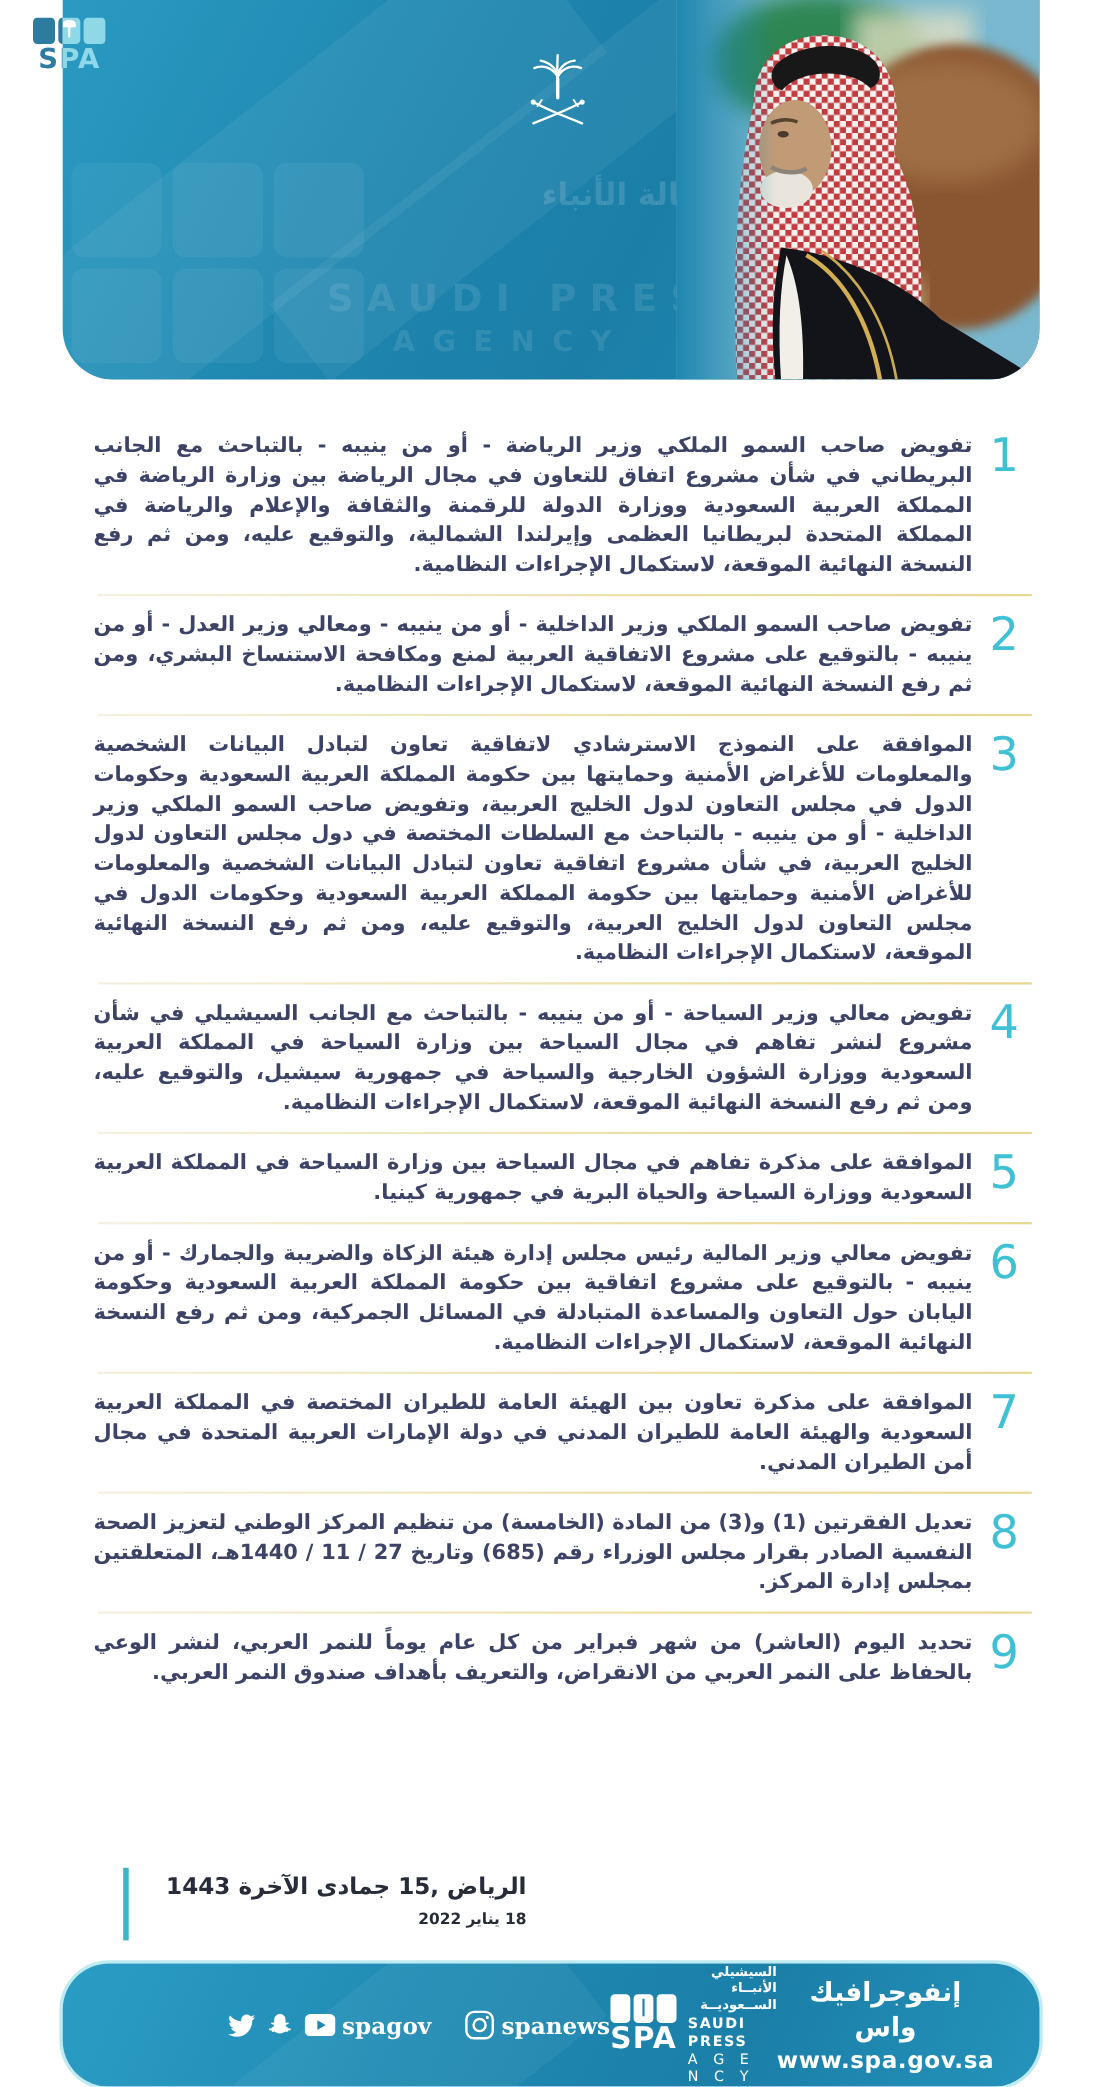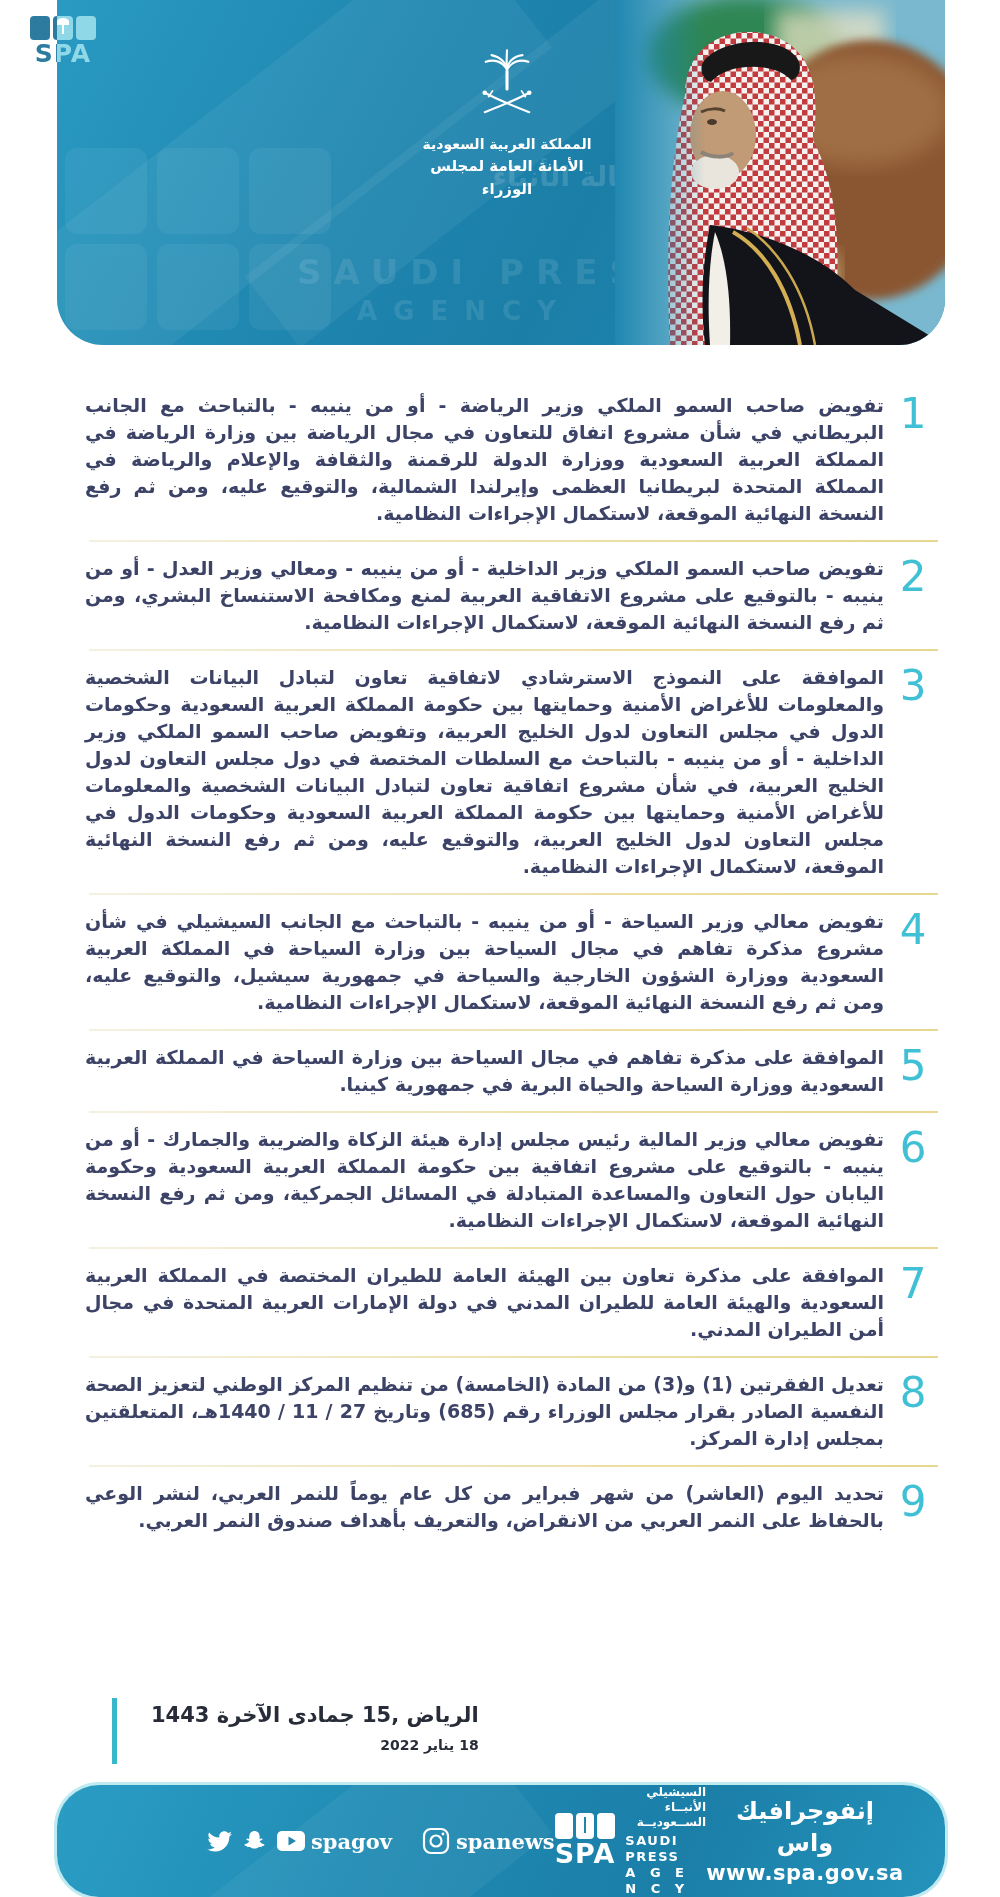--- a/index.html
+++ b/index.html
@@ -84,21 +84,21 @@
   .spa-center{display:flex;align-items:center;gap:10px;}
   .spa-white{width:72px;color:#ffffff;}
   .spa-white .row{display:flex;gap:3px;height:26px;}
   .spa-white .tile{flex:1;background:currentColor;border-radius:4px;position:relative;}
   .spa-white .tile.palm::after{content:"";position:absolute;left:50%;top:4px;width:2px;height:16px;
        background:#1e87b0;transform:translateX(-50%);}
   .spa-white .word{font-weight:bold;font-size:27px;letter-spacing:1px;line-height:30px;text-align:center;}
   .agency-txt{display:flex;flex-direction:column;line-height:1.25;}
   .agency-txt .ar{direction:rtl;font-size:12px;font-weight:bold;text-align:right;}
   .agency-txt .en1{font-size:13px;font-weight:bold;letter-spacing:1.5px;margin-top:3px;}
-  .agency-txt .en2{font-size:13px;font-weight:bold;letter-spacing:5px;}
+  .agency-txt .en2{font-size:13px;font-weight:normal;letter-spacing:5px;}
 
   .info-group{text-align:center;direction:rtl;}
   .info-group .lab{font-size:24px;font-weight:bold;line-height:32px;}
   .info-group .url{font-size:21px;font-weight:bold;line-height:28px;letter-spacing:.5px;}
 </style>
 </head>
 <body>
 
 <div class="page">
 
@@ -169,24 +169,20 @@
         <path d="M30 22 C35 13 44 11 52 14"></path>
         <path d="M30 22 C29 12 30 5 30 2"></path>
         <path d="M30 24 L30 42" stroke-width="3.2"></path>
         <path d="M7 46 C20 53 40 61 53 66"></path>
         <path d="M53 46 C40 53 20 61 7 66"></path>
         <circle cx="7" cy="46" r="2.4" fill="#ffffff" stroke="none"></circle>
         <circle cx="53" cy="46" r="2.4" fill="#ffffff" stroke="none"></circle>
         <path d="M11 50 L15 44" stroke-width="1.8"></path>
         <path d="M49 50 L45 44" stroke-width="1.8"></path>
       </svg>
-      <div class="callig">
-        <div class="l1">المملكة العربية السعودية</div>
-        <div class="l2">الأمانة العامة لمجلس الوزراء</div>
-      </div>
     </div>
 
   </div>
 
   <div class="spa-corner">
     <div class="spa-mini darkpart">
       <div class="row">
           <span class="tile"></span>
           <span class="tile palm"></span>
           <span class="tile"></span>
@@ -214,21 +210,21 @@
       <div class="txt">تفويض صاحب السمو الملكي وزير الداخلية - أو من ينيبه - ومعالي وزير العدل - أو من ينيبه - بالتوقيع على مشروع الاتفاقية العربية لمنع ومكافحة الاستنساخ البشري، ومن ثم رفع النسخة النهائية الموقعة، لاستكمال الإجراءات النظامية.</div>
     </div>
   <div class="sep"></div>
     <div class="decision">
       <div class="num">3</div>
       <div class="txt">الموافقة على النموذج الاسترشادي لاتفاقية تعاون لتبادل البيانات الشخصية والمعلومات للأغراض الأمنية وحمايتها بين حكومة المملكة العربية السعودية وحكومات الدول في مجلس التعاون لدول الخليج العربية، وتفويض صاحب السمو الملكي وزير الداخلية - أو من ينيبه - بالتباحث مع السلطات المختصة في دول مجلس التعاون لدول الخليج العربية، في شأن مشروع اتفاقية تعاون لتبادل البيانات الشخصية والمعلومات للأغراض الأمنية وحمايتها بين حكومة المملكة العربية السعودية وحكومات الدول في مجلس التعاون لدول الخليج العربية، والتوقيع عليه، ومن ثم رفع النسخة النهائية الموقعة، لاستكمال الإجراءات النظامية.</div>
     </div>
   <div class="sep"></div>
     <div class="decision">
       <div class="num">4</div>
-      <div class="txt">تفويض معالي وزير السياحة - أو من ينيبه - بالتباحث مع الجانب السيشيلي في شأن مشروع مذكرة تفاهم في مجال السياحة بين وزارة السياحة في المملكة العربية السعودية ووزارة الشؤون الخارجية والسياحة في جمهورية سيشيل، والتوقيع عليه، ومن ثم رفع النسخة النهائية الموقعة، لاستكمال الإجراءات النظامية.</div>
+      <div class="txt">تفويض معالي وزير السياحة - أو من ينيبه - بالتباحث مع الجانب السيشيلي في شأن مشروع لنشر تفاهم في مجال السياحة بين وزارة السياحة في المملكة العربية السعودية ووزارة الشؤون الخارجية والسياحة في جمهورية سيشيل، والتوقيع عليه، ومن ثم رفع النسخة النهائية الموقعة، لاستكمال الإجراءات النظامية.</div>
     </div>
   <div class="sep"></div>
     <div class="decision">
       <div class="num">5</div>
       <div class="txt">الموافقة على مذكرة تفاهم في مجال السياحة بين وزارة السياحة في المملكة العربية السعودية ووزارة السياحة والحياة البرية في جمهورية كينيا.</div>
     </div>
   <div class="sep"></div>
     <div class="decision">
       <div class="num">6</div>
       <div class="txt">تفويض معالي وزير المالية رئيس مجلس إدارة هيئة الزكاة والضريبة والجمارك - أو من ينيبه - بالتوقيع على مشروع اتفاقية بين حكومة المملكة العربية السعودية وحكومة اليابان حول التعاون والمساعدة المتبادلة في المسائل الجمركية، ومن ثم رفع النسخة النهائية الموقعة، لاستكمال الإجراءات النظامية.</div>

